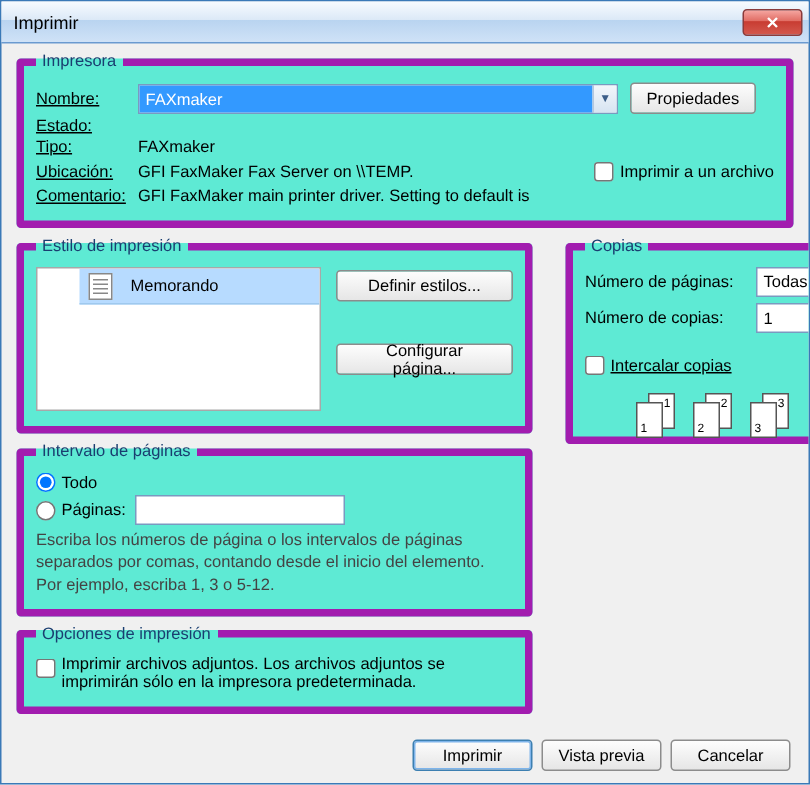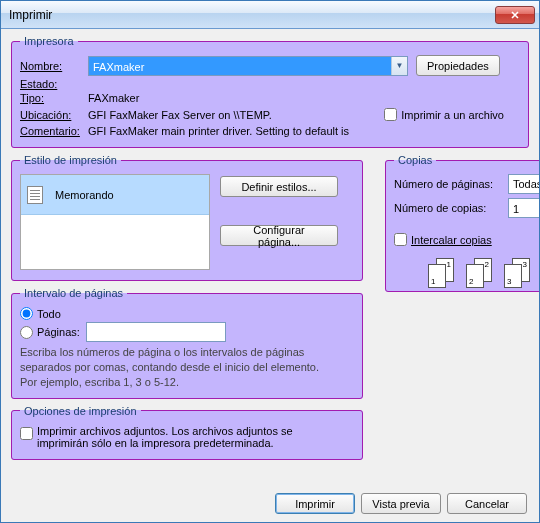--- a/index.html
+++ b/index.html
@@ -42,25 +42,25 @@
     font-size: 10px;
     cursor: pointer;
   }
   .body {
     flex: 1;
     padding: 6px 10px 8px 10px;
     position: relative;
     overflow: hidden;
   }
   fieldset {
-    border: 1px solid #a21caf;
+    border: 5px solid #a21caf;
     border-radius: 3px;
     margin: 0 0 6px 0;
-    padding: 6px 24px 8px 8px;
-    background: #c4b5fd;
+    padding: 6px 8px 8px 8px;
+    background: #5eead4;
   }
   legend {
     padding: 0 4px;
     color: #1a3e70;
     font-size: 11px;
   }
   .row { display: flex; align-items: center; margin: 2px 0; }
   .lbl { display: inline-block; }
   .printer-grid .lbl { width: 68px; text-decoration: underline; }
   .combo {
@@ -116,27 +116,28 @@
     vertical-align: middle;
   }
   .style-box {
     width: 190px;
     height: 96px;
     border: 1px solid #a8a8a8;
     background: #fff;
     overflow: hidden;
   }
   .style-item {
-    height: 40px;
+    height: 24px;
     display: flex;
     align-items: center;
     background: #b7dbff;
     border-bottom: 1px solid #9fc9ee;
     padding-left: 6px;
     gap: 12px;
+    margin-left: 28px;
   }
   .style-icon {
     width: 16px; height: 18px;
     border: 1px solid #888;
     background: #fff;
     position: relative;
   }
   .style-icon::after {
     content: "";
     position: absolute;

